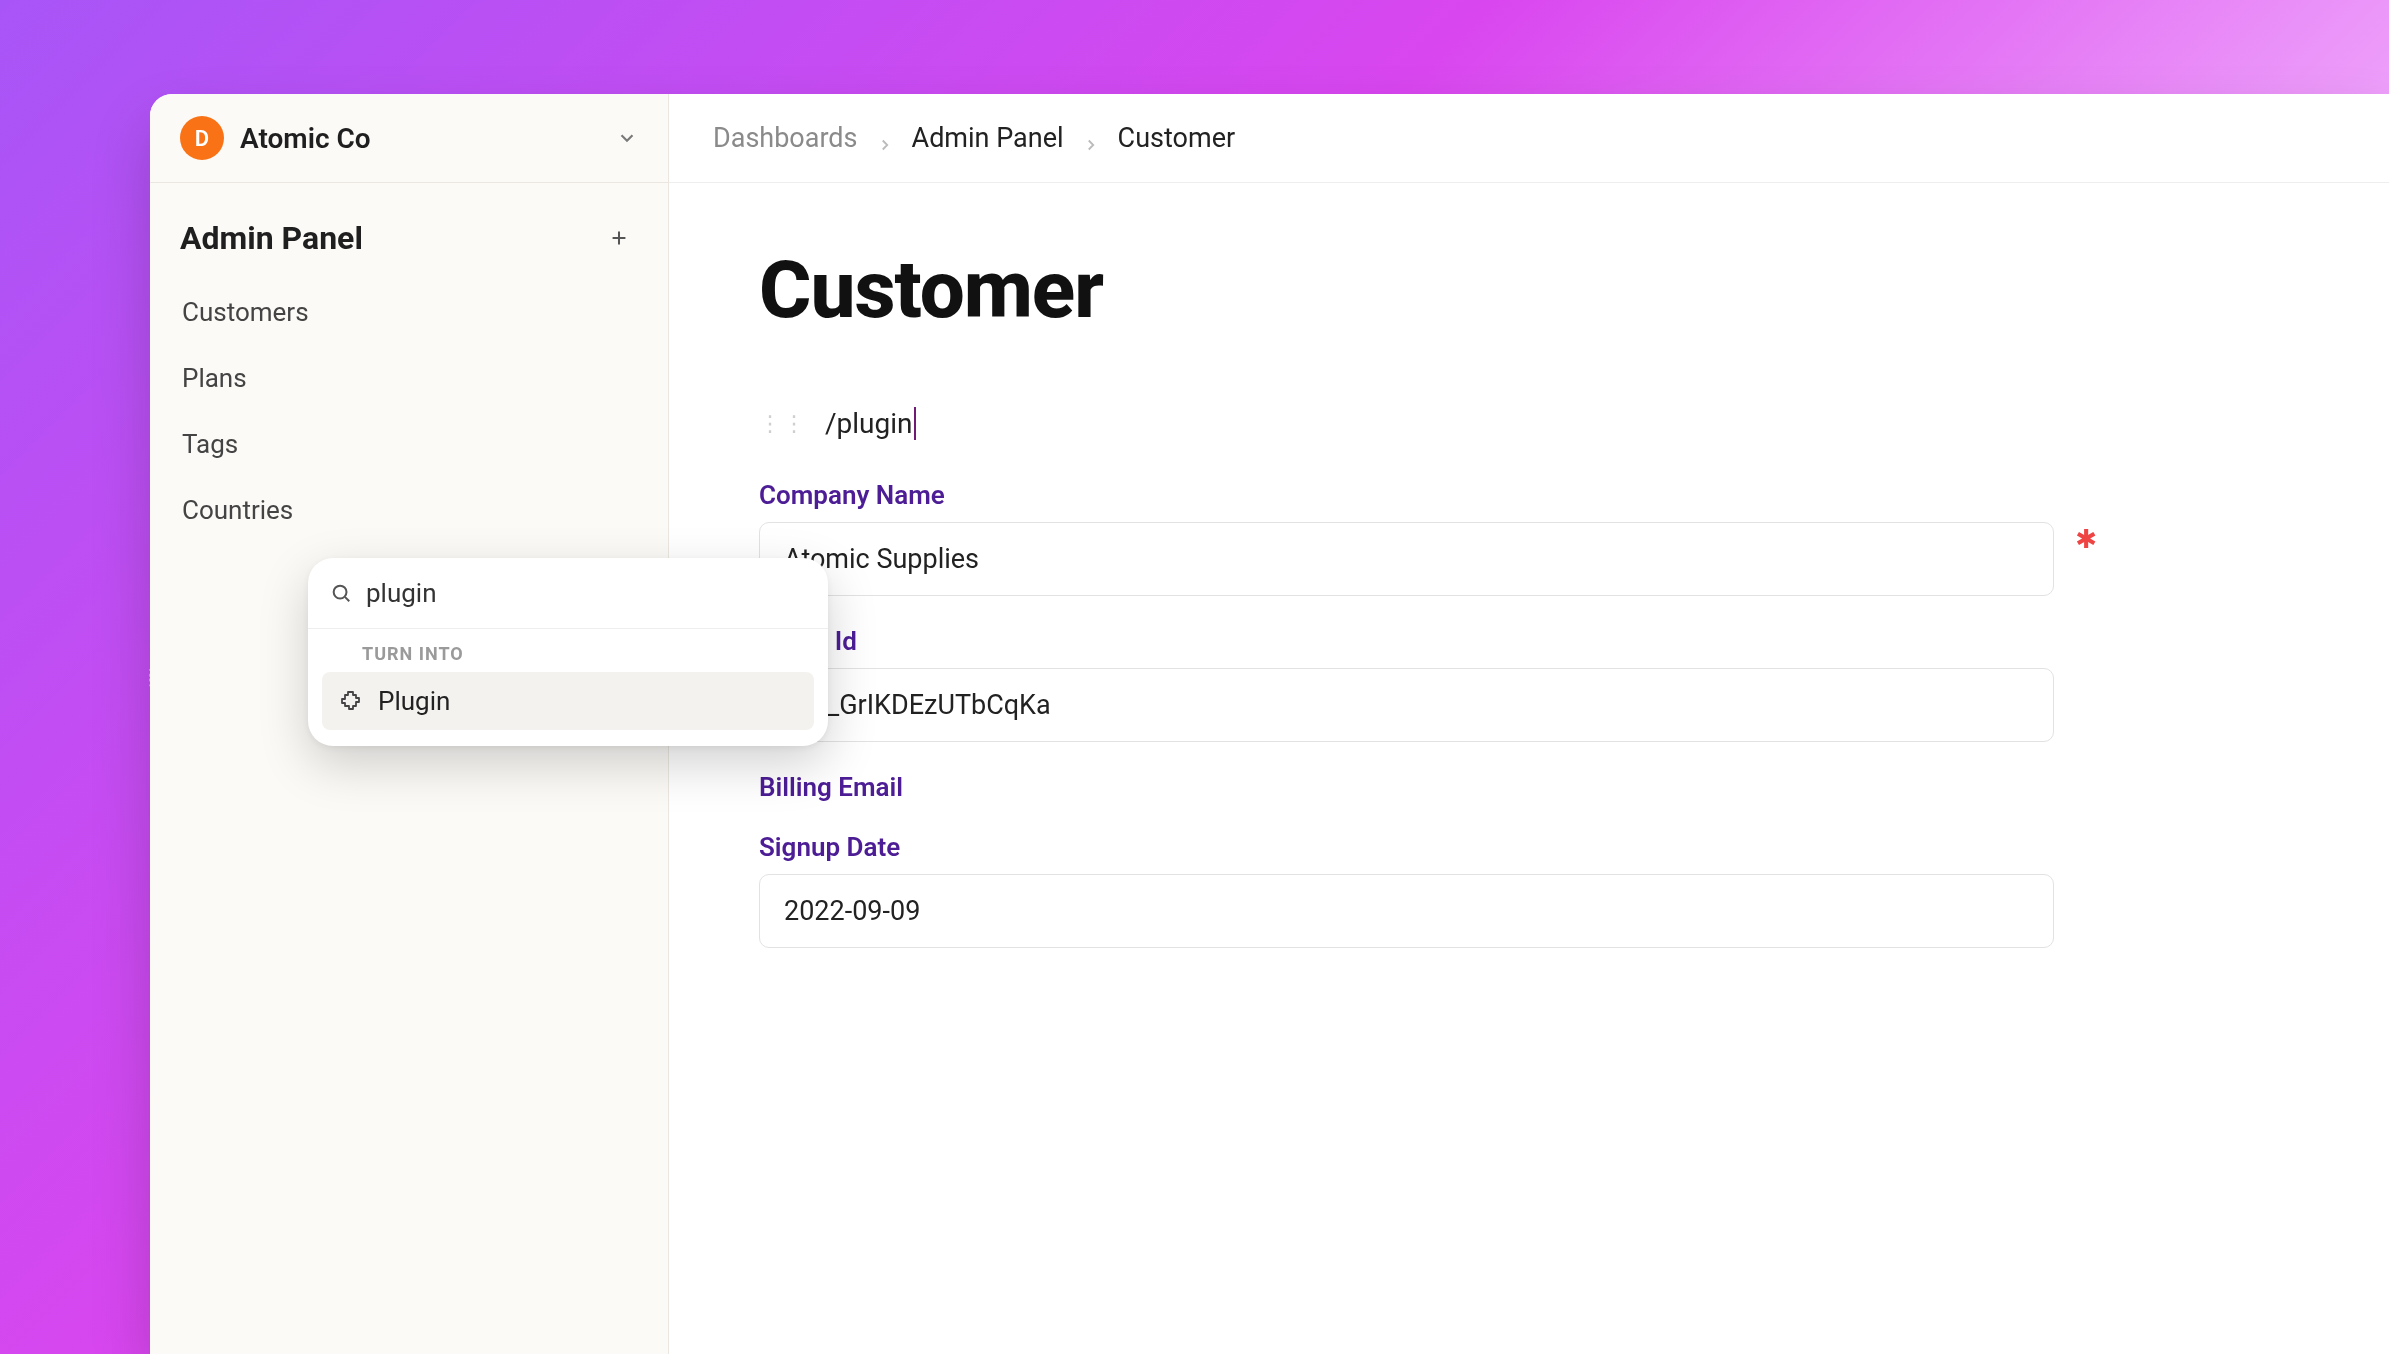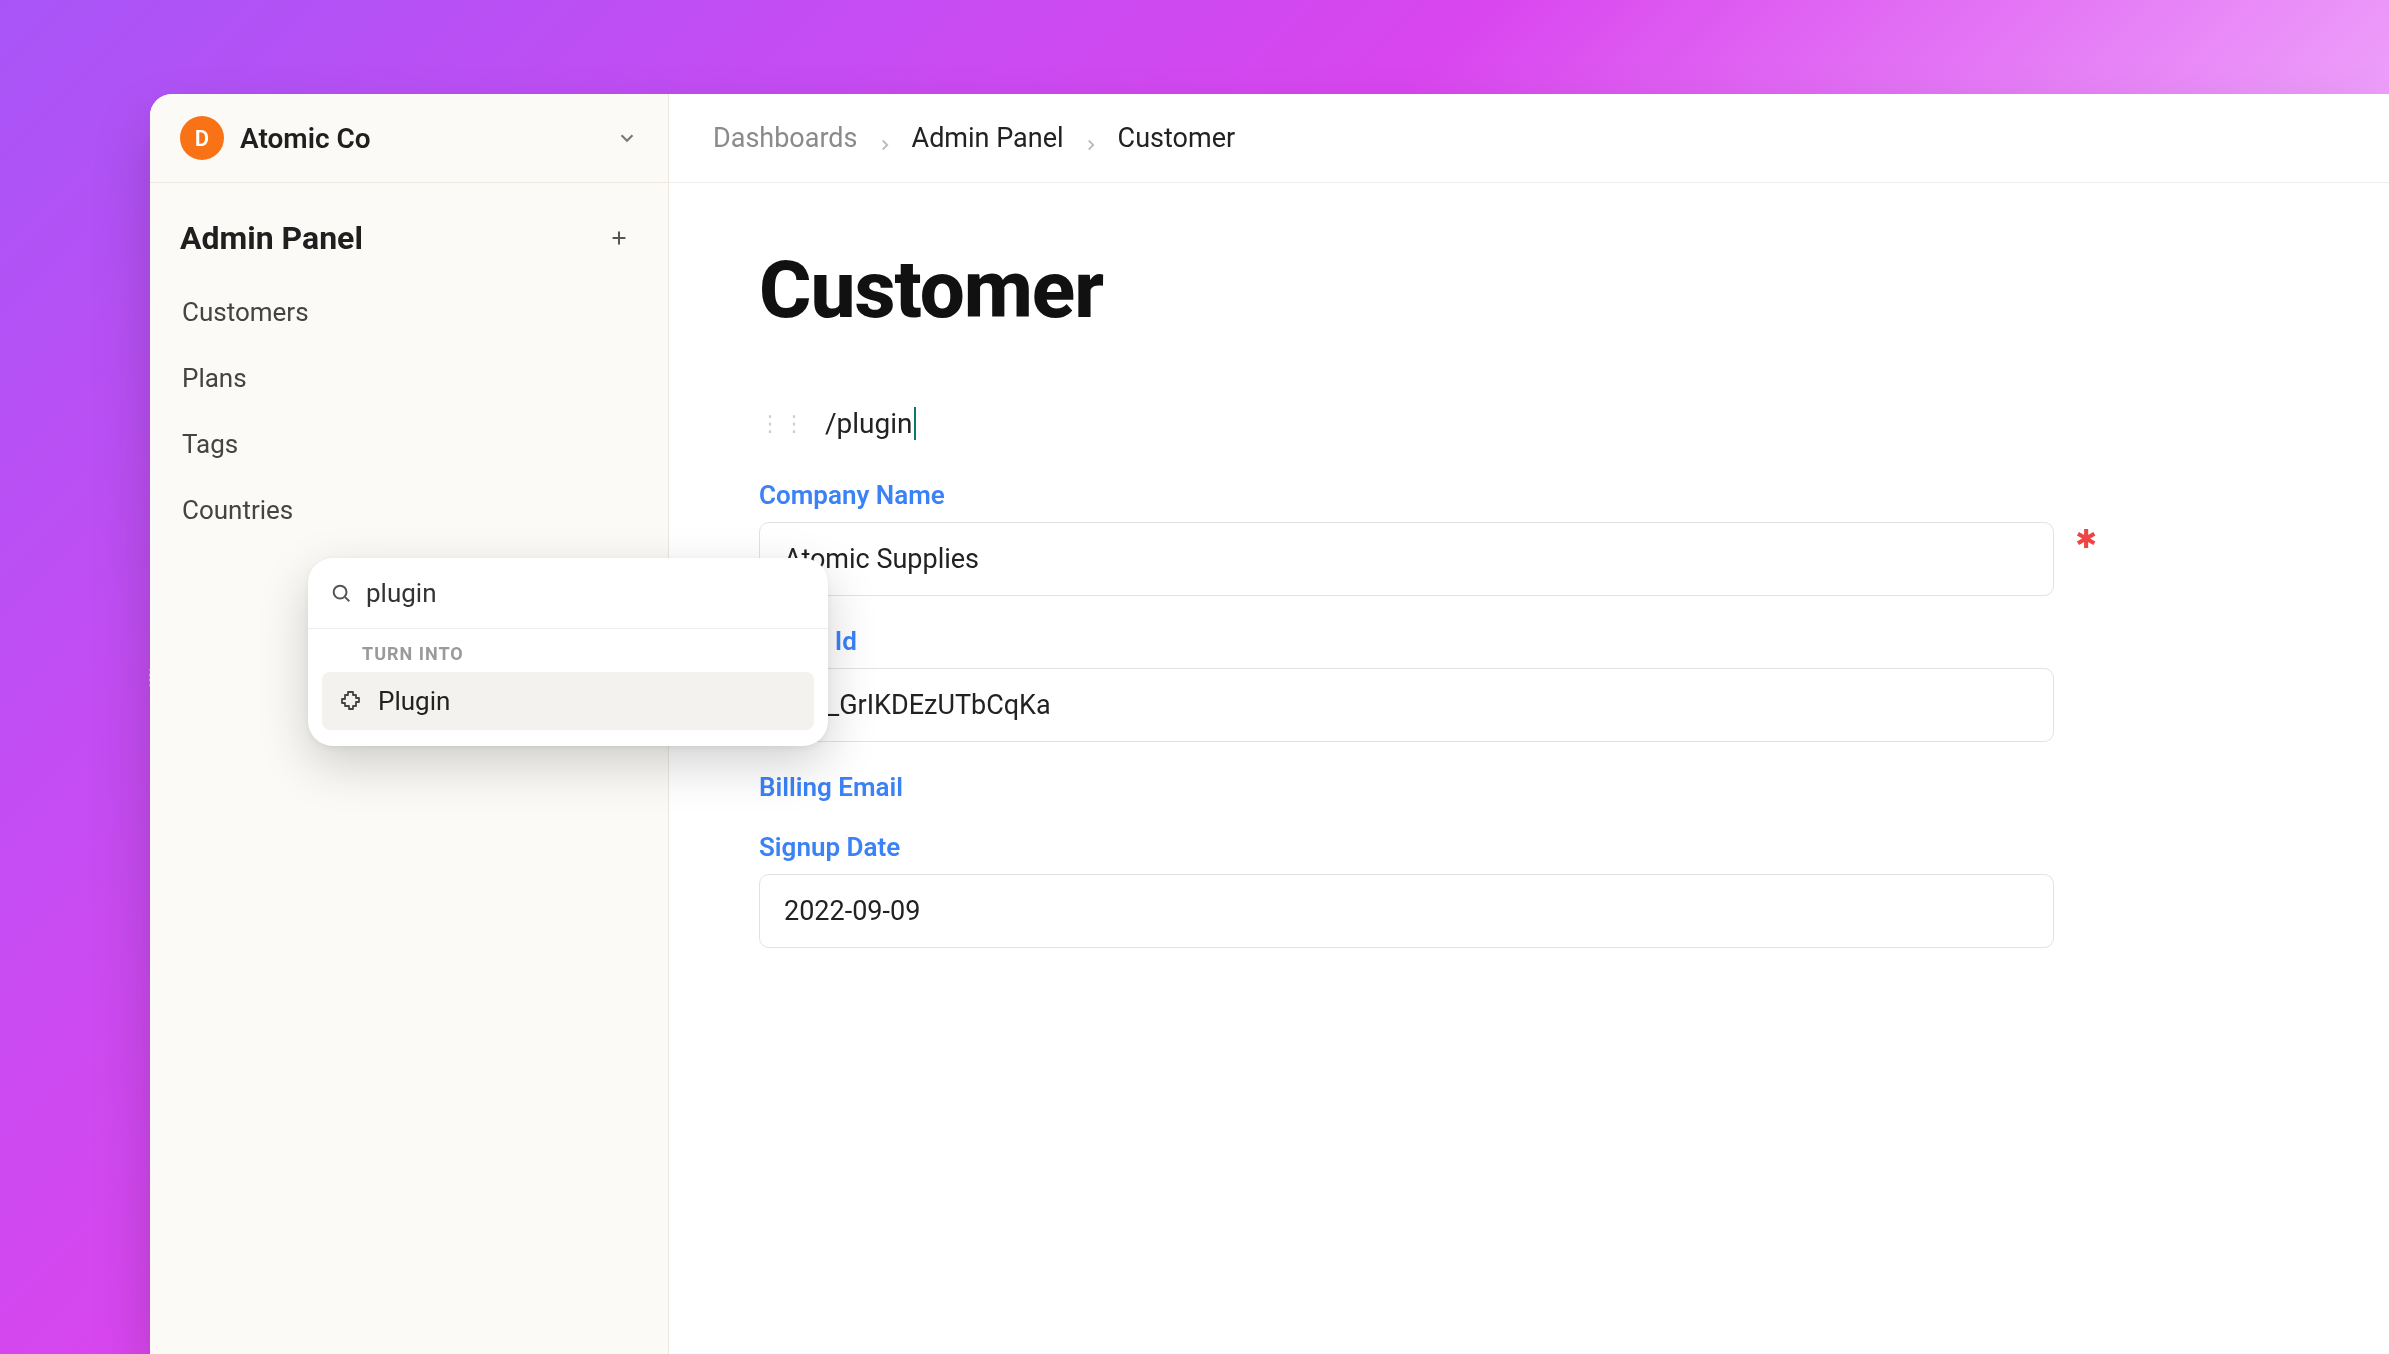--- a/index.html
+++ b/index.html
@@ -114,29 +114,29 @@
   color: #cfcfcf;
   font-size: 22px;
   letter-spacing: 2px;
   user-select: none;
 }
 .slash-input {
   font-size: 28px;
   color: #222;
   border: none;
   outline: none;
-  border-right: 2px solid #0f766e;
+  border-right: 2px solid #701a75;
   padding-right: 1px;
   font-family: inherit;
 }
 .field-group { margin-bottom: 30px; position: relative; }
 .field-label {
   font-size: 26px;
   font-weight: 600;
-  color: #3b82f6;
+  color: #4c1d95;
   margin-bottom: 12px;
 }
 .field-input {
   width: 1295px;
   padding: 20px 24px;
   font-size: 27px;
   border: 1px solid #e2e2e2;
   border-radius: 10px;
   color: #222;
   font-family: inherit;

